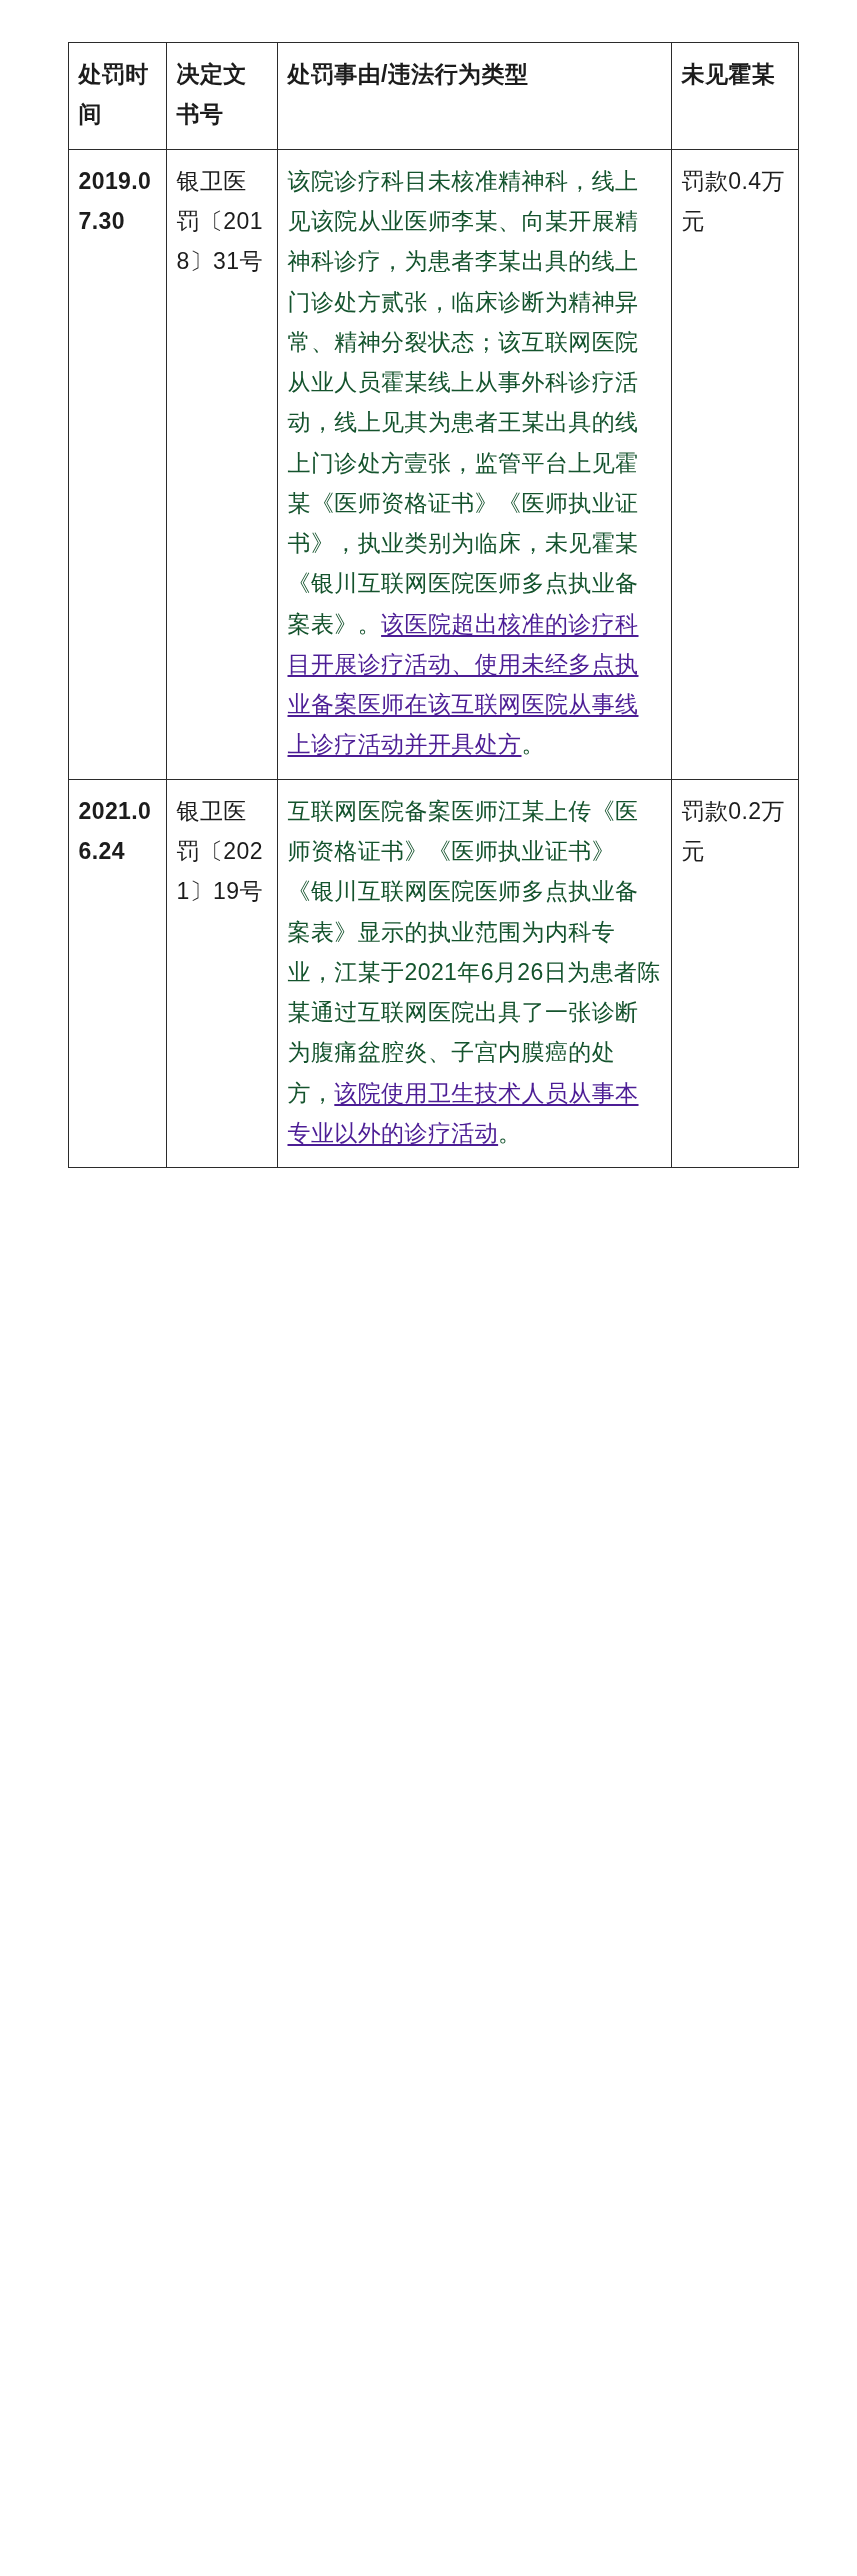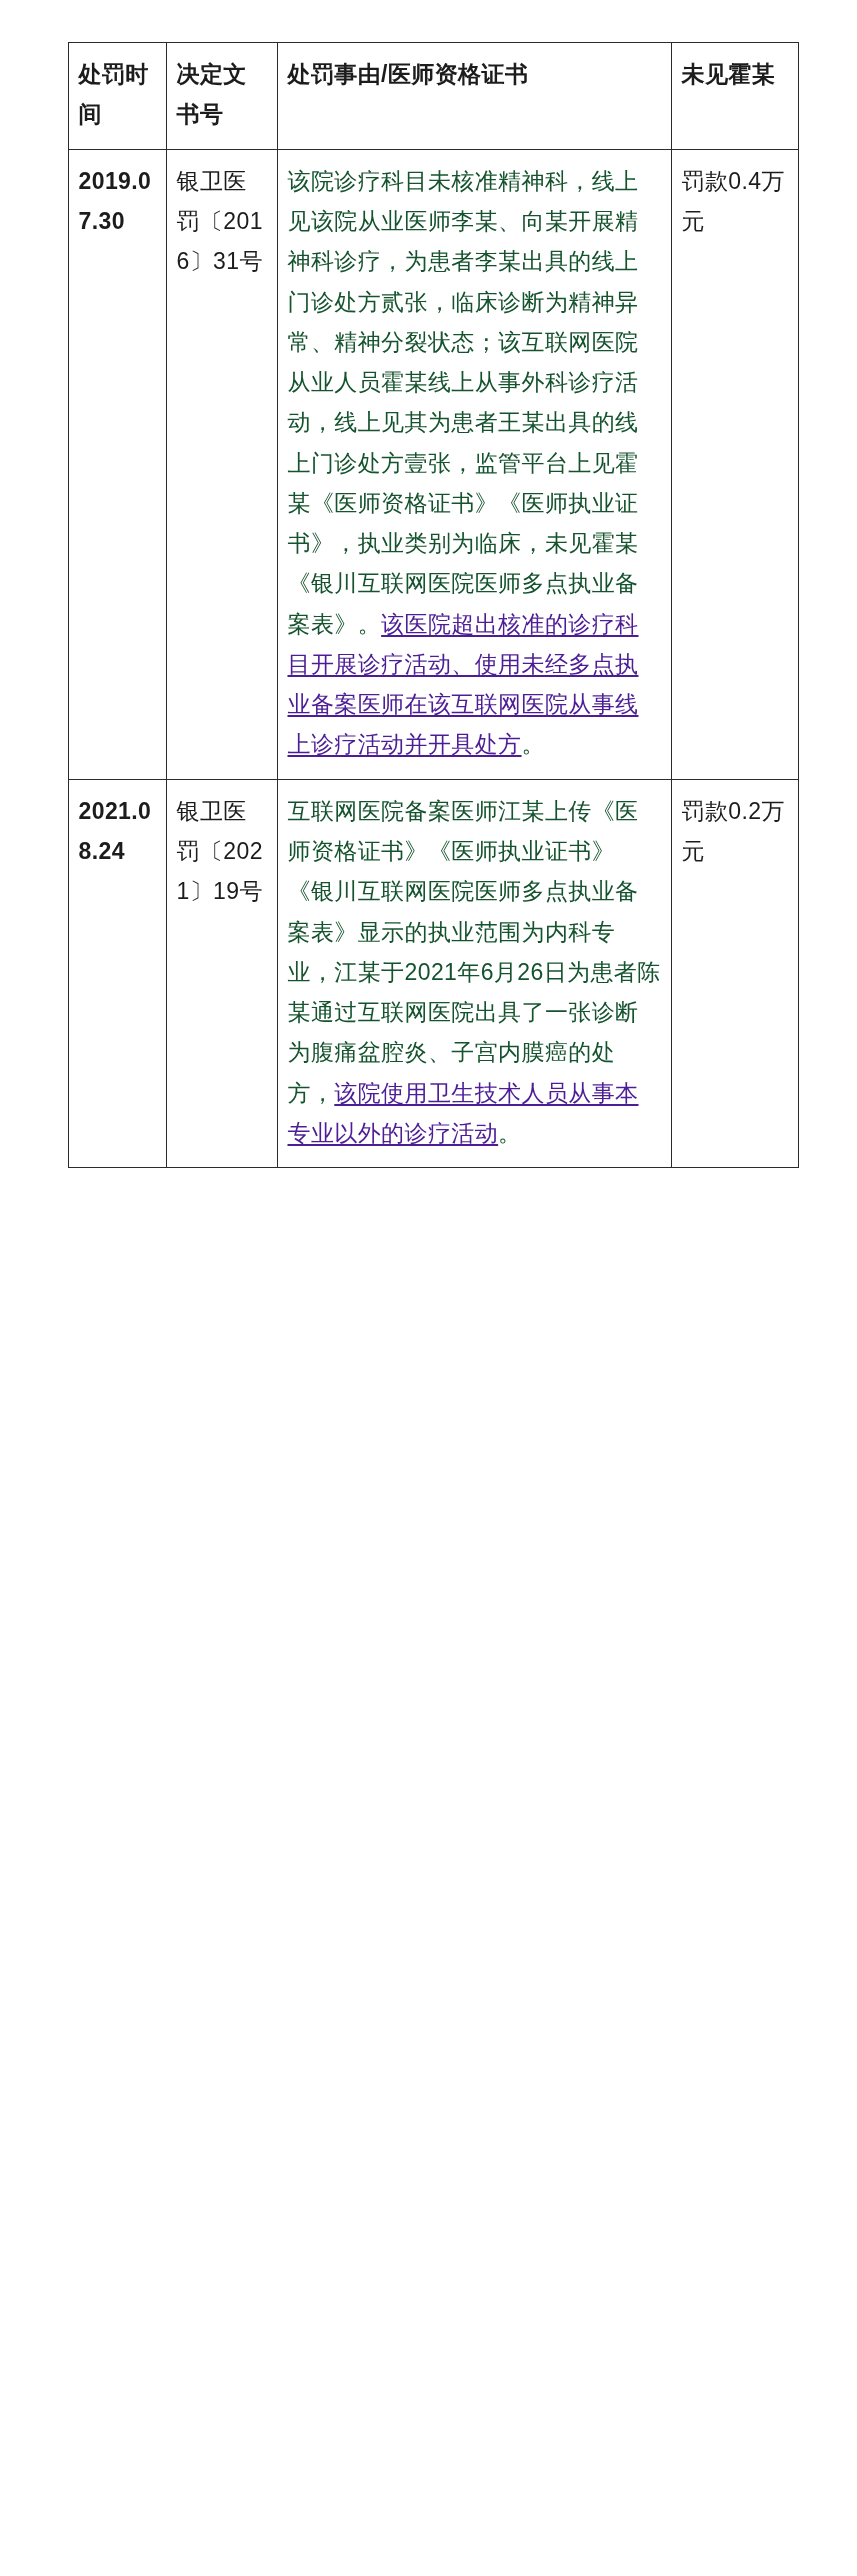--- a/index.html
+++ b/index.html
@@ -71,33 +71,33 @@
     <colgroup>
       <col class="c-time">
       <col class="c-doc">
       <col class="c-reason">
       <col class="c-result">
     </colgroup>
     <thead>
       <tr>
         <th class="head-cell">处罚时间</th>
         <th class="head-cell">决定文书号</th>
-        <th class="head-cell">处罚事由/医师资格证书</th>
+        <th class="head-cell">处罚事由/违法行为类型</th>
         <th class="head-cell">未见霍某</th>
       </tr>
     </thead>
     <tbody>
       <tr>
         <td class="cell-time">2019.07.30</td>
-        <td>银卫医罚〔2016〕31号</td>
+        <td>银卫医罚〔2018〕31号</td>
         <td><span class="plain">该院诊疗科目未核准精神科，线上见该院从业医师李某、向某开展精神科诊疗，为患者李某出具的线上门诊处方贰张，临床诊断为精神异常、精神分裂状态；该互联网医院从业人员霍某线上从事外科诊疗活动，线上见其为患者王某出具的线上门诊处方壹张，监管平台上见霍某《医师资格证书》《医师执业证书》，执业类别为临床，未见霍某《银川互联网医院医师多点执业备案表》。</span><span class="hl">该医院超出核准的诊疗科目开展诊疗活动、使用未经多点执业备案医师在该互联网医院从事线上诊疗活动并开具处方</span><span class="plain">。</span></td>
         <td>罚款0.4万元</td>
       </tr>
       <tr>
-        <td class="cell-time">2021.08.24</td>
+        <td class="cell-time">2021.06.24</td>
         <td>银卫医罚〔2021〕19号</td>
         <td><span class="plain">互联网医院备案医师江某上传《医师资格证书》《医师执业证书》《银川互联网医院医师多点执业备案表》显示的执业范围为内科专业，江某于2021年6月26日为患者陈某通过互联网医院出具了一张诊断为腹痛盆腔炎、子宫内膜癌的处方，</span><span class="hl">该院使用卫生技术人员从事本专业以外的诊疗活动</span><span class="plain">。</span></td>
         <td>罚款0.2万元</td>
       </tr>
     </tbody>
   </table>
 </div>
 
 
 </body></html>

